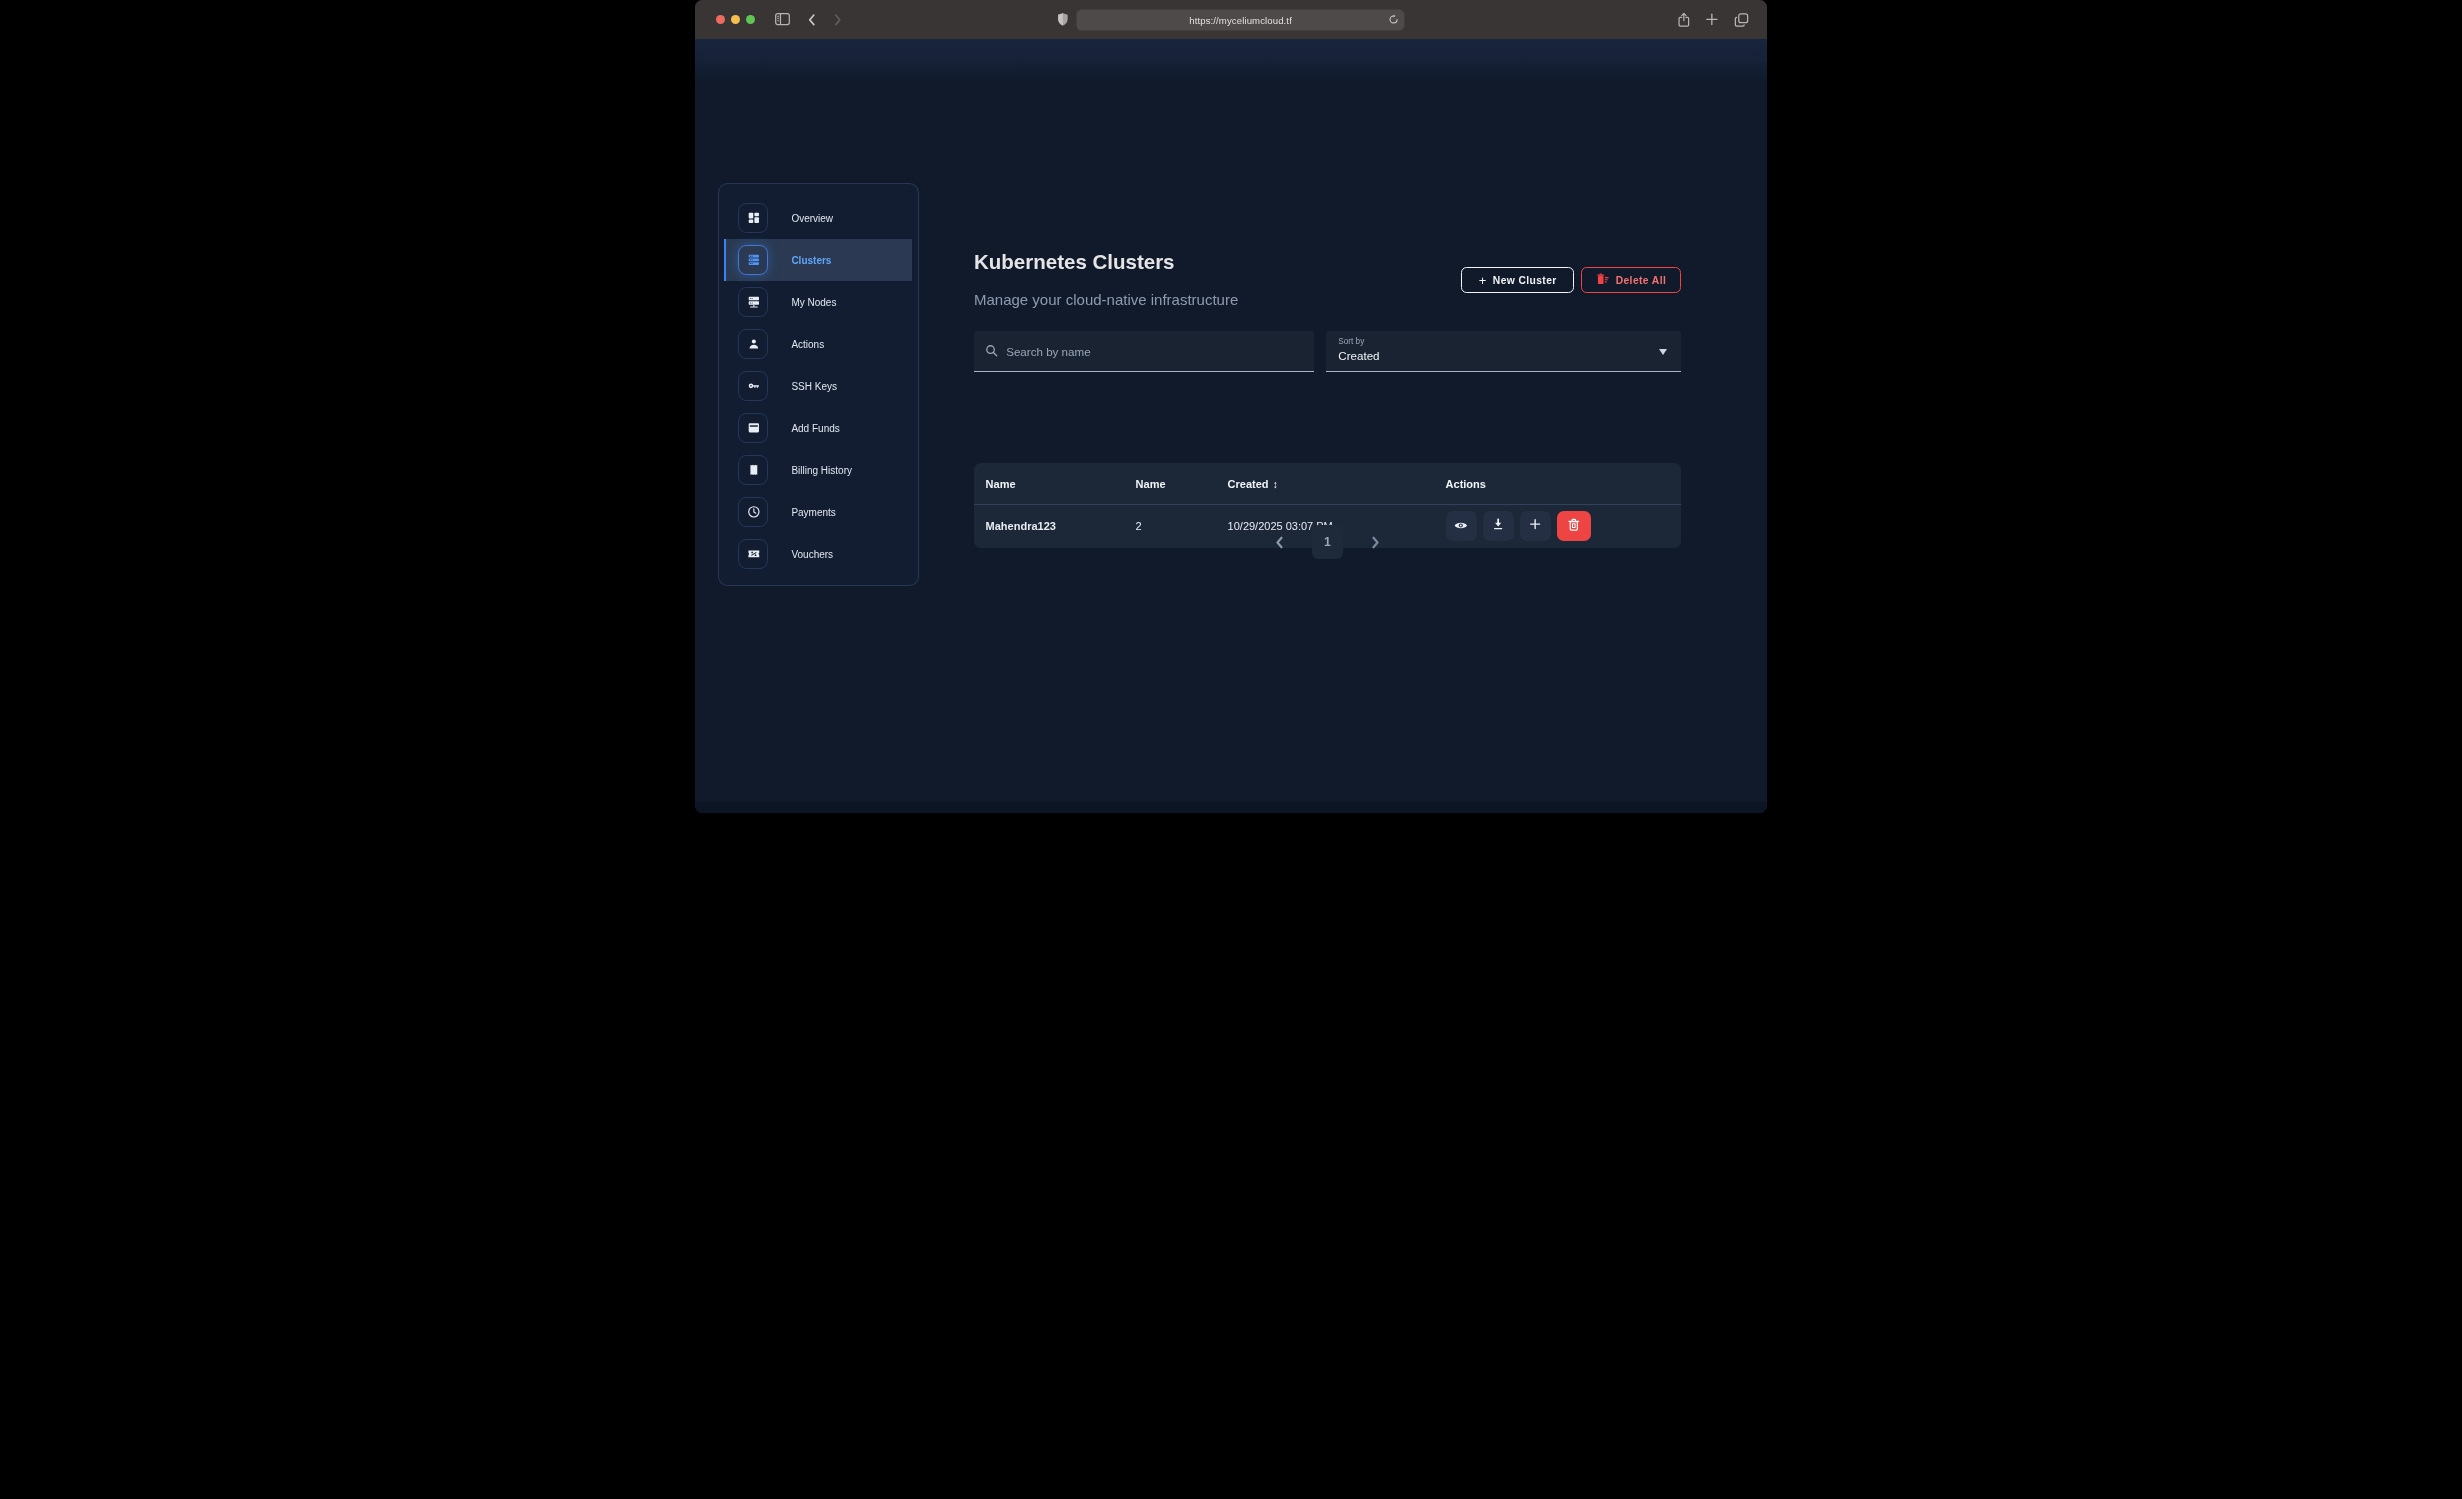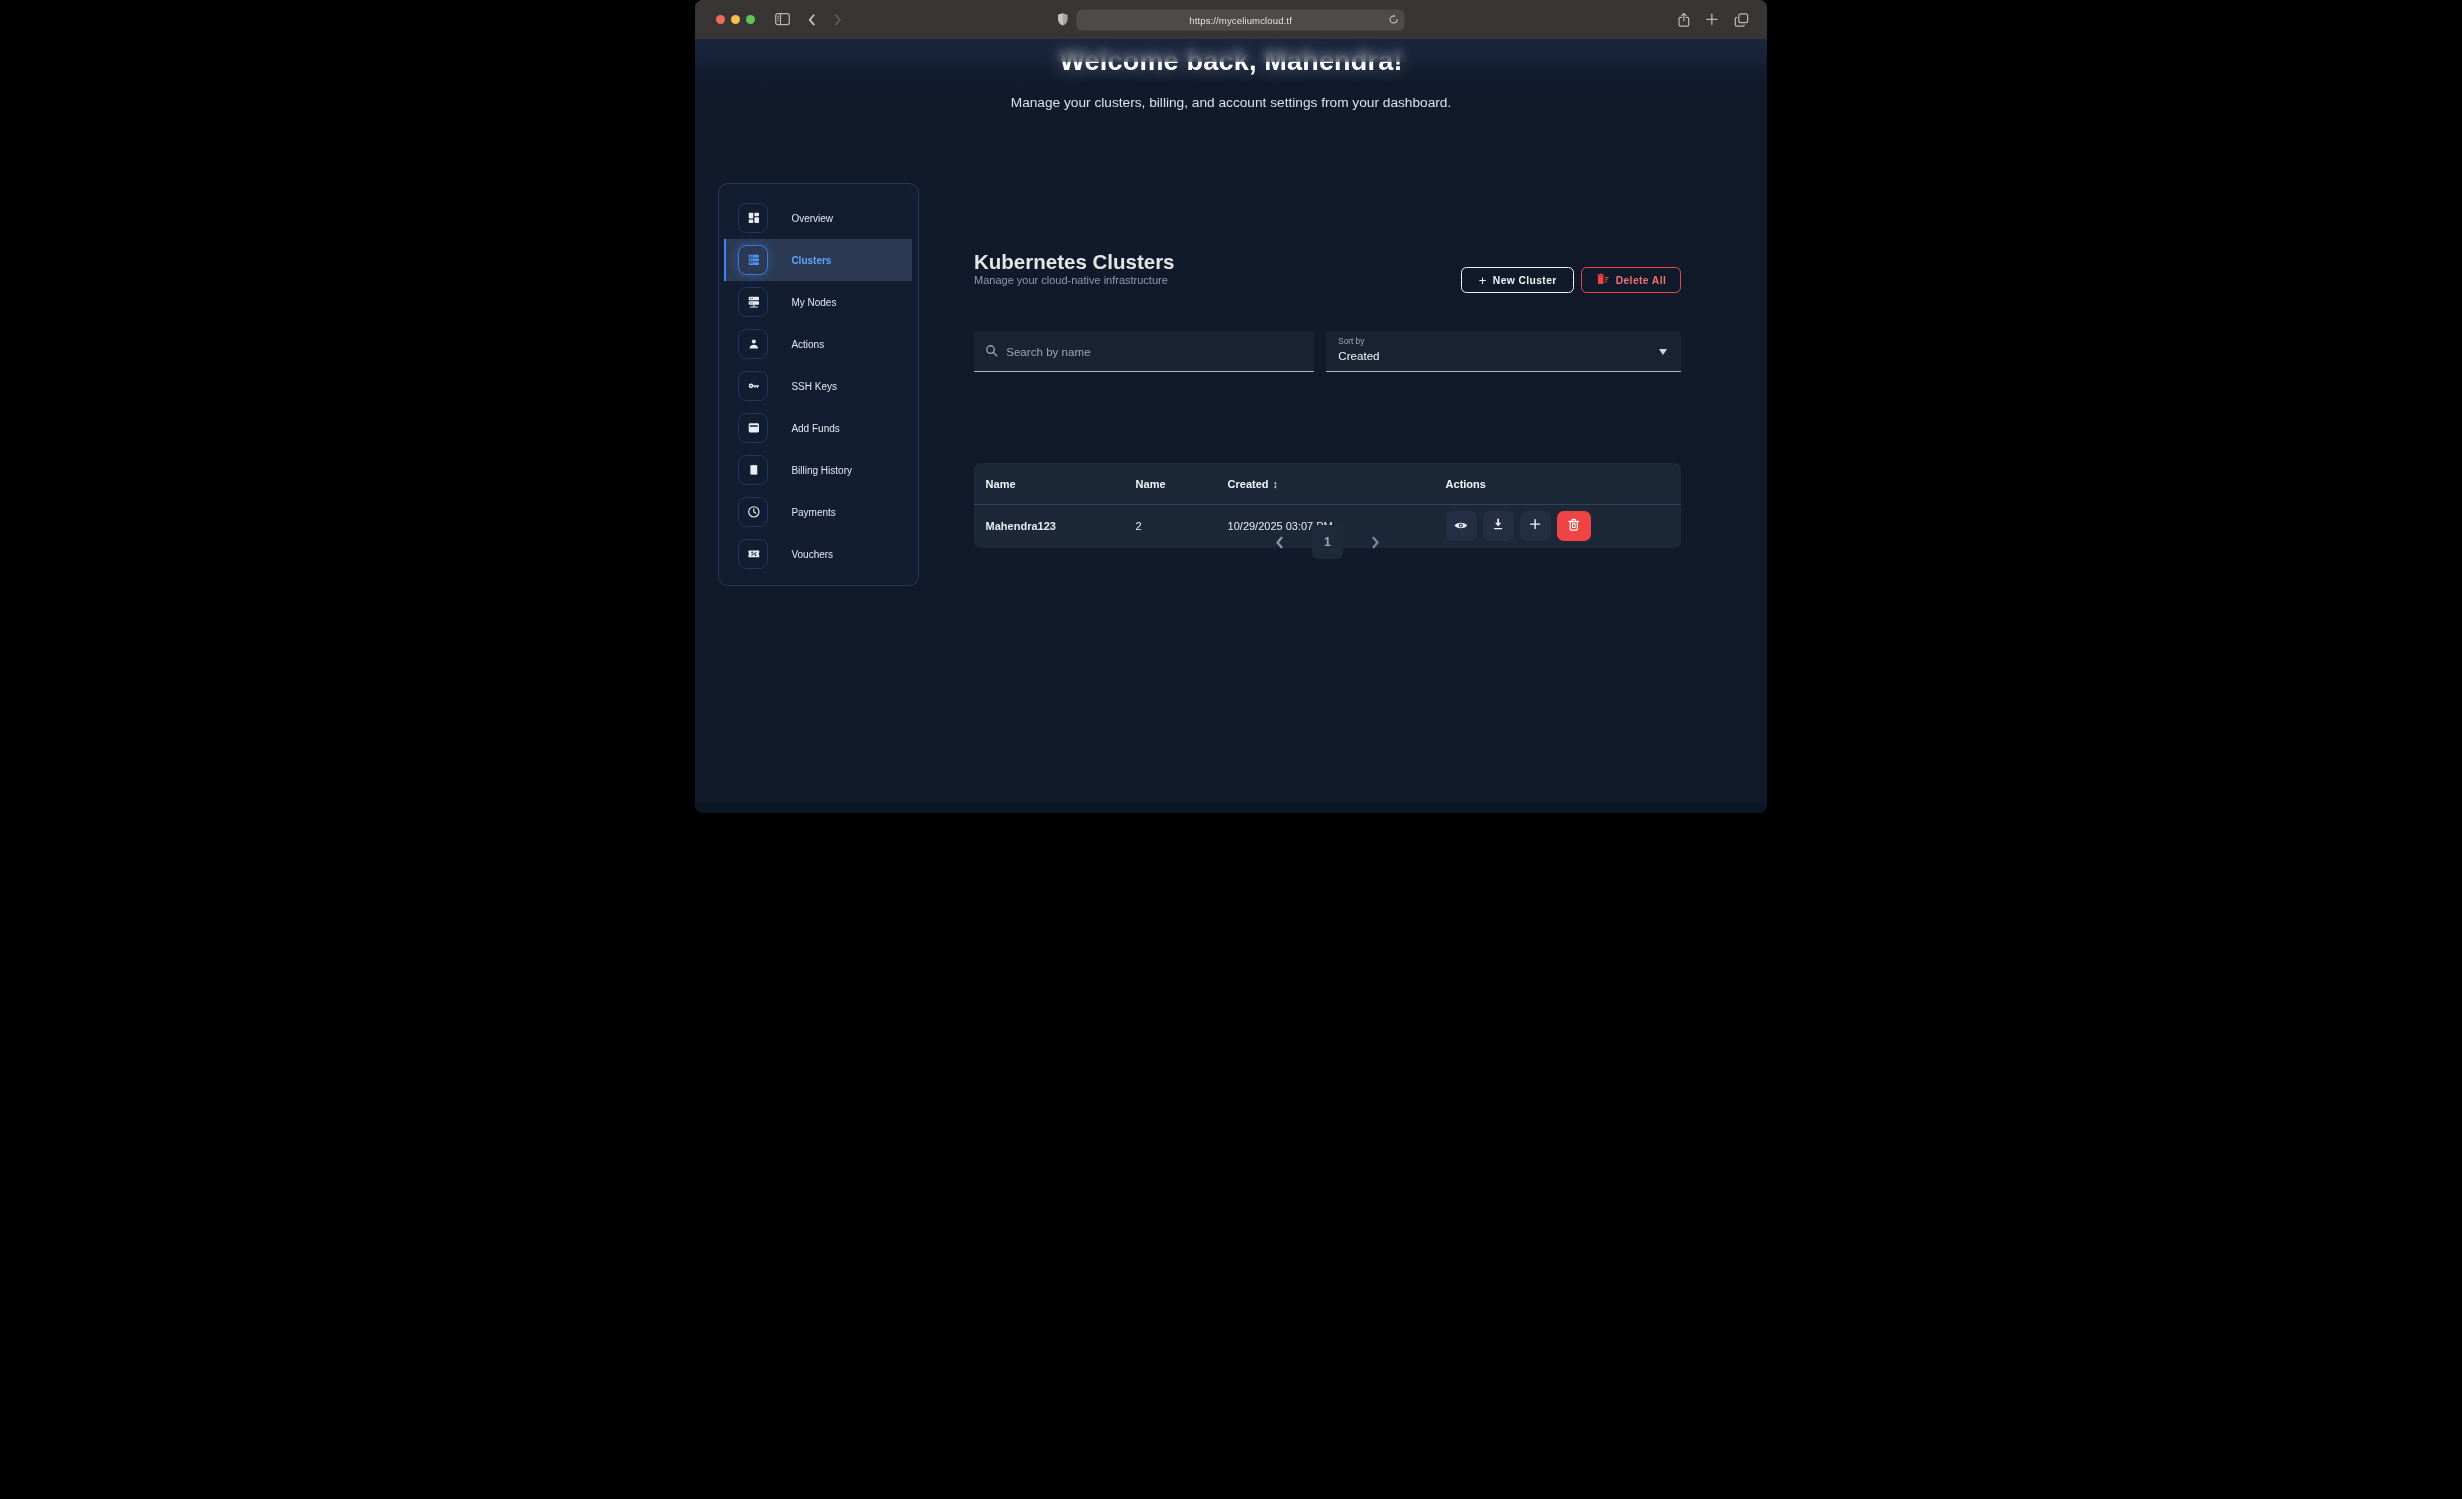--- a/index.html
+++ b/index.html
@@ -39,21 +39,21 @@
                      display:grid; place-items:center; color:#e8eef6; flex:0 0 auto; }
   .side-item .lbl { margin-left:23px; font-size:10px; color:#e2e8f0; }
   .side-item.active { background:#2b3a52; border-left-color:#3b82f6; }
   .side-item.active .tile { border-color:#3f79d9; color:#4f94f7; box-shadow:0 0 11px rgba(59,130,246,.4); }
   .side-item.active .lbl { color:#60a5fa; font-weight:bold; }
 
   
   .main { position:absolute; left:279px; width:707px; top:211px; bottom:0; z-index:1; }
   .panel-head { position:absolute; top:0; left:0; right:0; display:flex; justify-content:space-between; }
   .panel-title { font-size:20.5px; font-weight:bold; color:#e5e5e5; }
-  .panel-sub { margin-top:0; font-size:11px; color:#8e9bb0; }
+  .panel-sub { margin-top:17px; font-size:15px; color:#8e9bb0; }
   .head-actions { display:flex; gap:6.8px; margin-top:17px; align-items:flex-start; }
   .btn { display:flex; align-items:center; justify-content:center; gap:6.2px; height:26px; border-radius:5.5px;
          background:transparent; font-family:inherit; font-size:10.3px; font-weight:bold; letter-spacing:0.4px; cursor:pointer; }
   .btn-new { width:113px; border:1px solid #f2f4f7; color:#f2f4f7; }
   .btn-danger { width:100px; border:1px solid #ef4444; color:#f87171; }
 
   .filters { position:absolute; top:81px; left:0; right:0; height:41px; }
   .searchbox { position:absolute; left:0; top:0; width:340px; height:41px; background:#1a2332;
                border-radius:2.7px 2.7px 0 0; border-bottom:1.4px solid #aab4c2; display:flex; align-items:center; padding:0 11px; }
   .searchbox input { flex:1; background:transparent; border:none; outline:none; color:#e5eaf1; font-size:11.6px;
@@ -157,24 +157,20 @@
           <rect x="7" y="2" width="13" height="13" rx="3"></rect>
           <path d="M4.5 7 H4 A2 2 0 0 0 2 9 V18 A2 2 0 0 0 4 20 H13 A2 2 0 0 0 15 18 V17.5"></path>
         </svg>
       </button>
     </div>
   </div>
 
   <div class="page">
     <div class="topband"></div>
 
-    <div class="welcome">
-      <h1>Welcome back, Mahendra!</h1>
-      <p>Manage your clusters, billing, and account settings from your dashboard.</p>
-    </div>
     <div class="navblur"></div>
 
     <nav class="sidebar">
 
       <div class="side-item">
         <span class="tile">
           <svg width="13.7" height="13.7" viewBox="0 0 24 24" fill="currentColor">
             <rect x="3" y="3" width="8" height="10" rx="1.5"></rect>
                 <rect x="13" y="3" width="8" height="6" rx="1.5"></rect>
             <rect x="3" y="15" width="8" height="6" rx="1.5"></rect>

